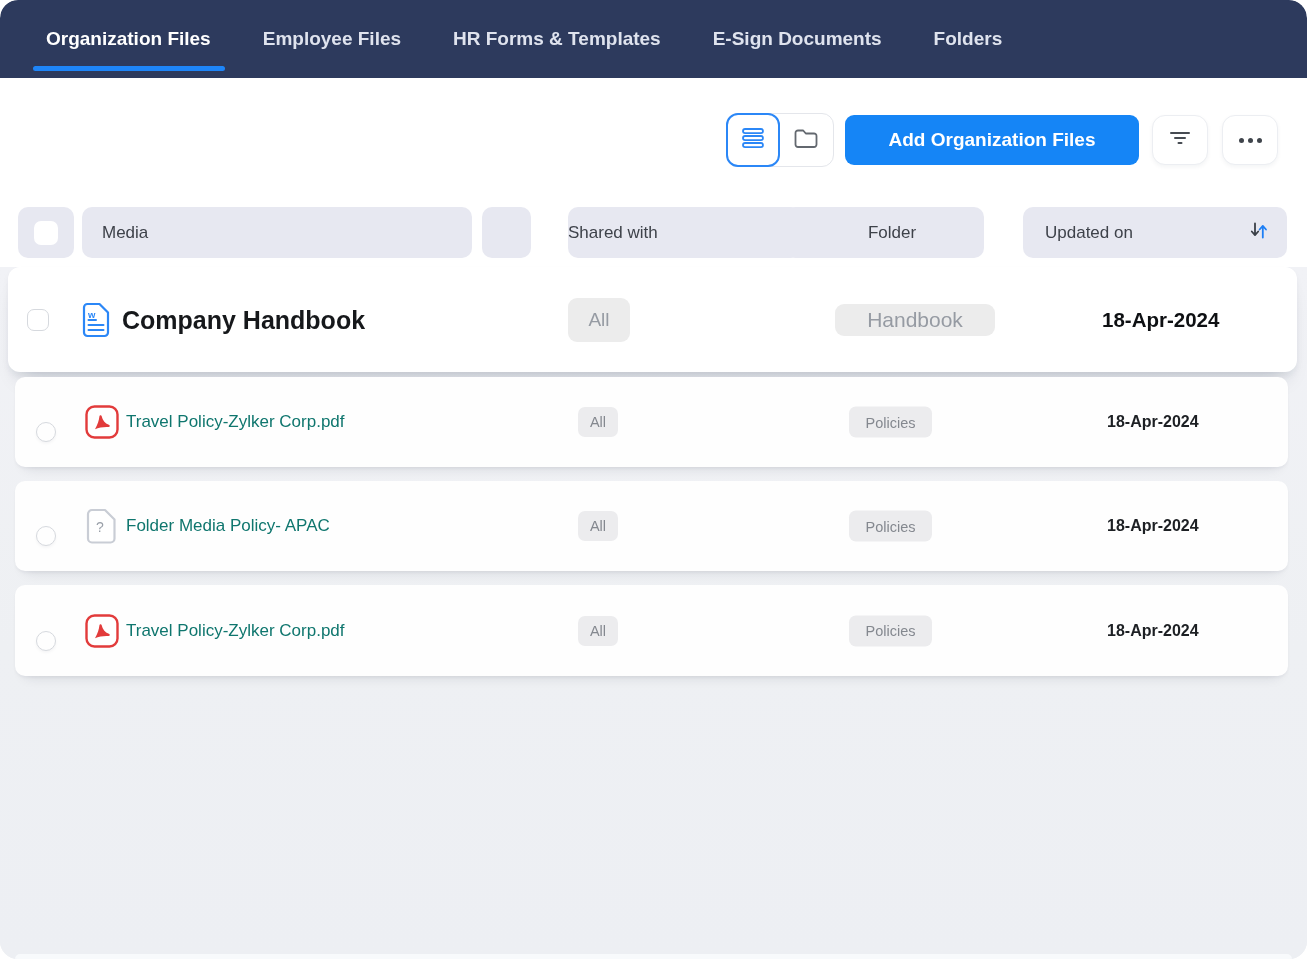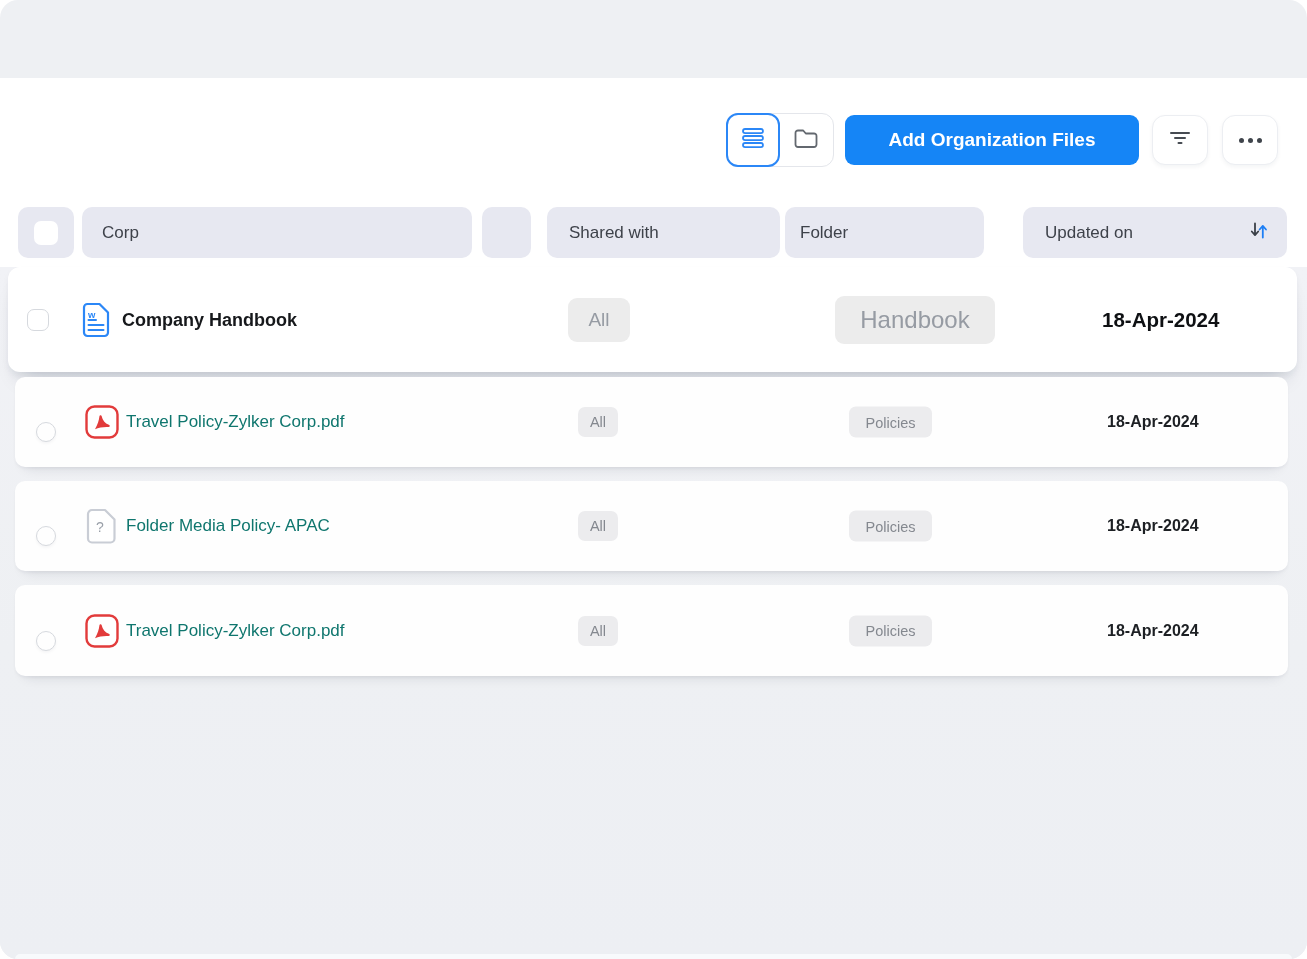--- a/index.html
+++ b/index.html
@@ -36,22 +36,22 @@
   .btn-filter{left:1152px;}
   .btn-more{left:1222px;}
   .dots{display:flex;gap:4px;}
   .dots i{width:5px;height:5px;border-radius:50%;background:#3f444b;}
   
   .hcell{position:absolute;top:129px;height:51px;background:#e7e8f1;border-radius:10px;
     display:flex;align-items:center;color:#3e424a;font-size:17px;cursor:pointer;}
   .hc-check{left:18px;width:56px;justify-content:center;}
   .hc-name{left:82px;width:390px;padding-left:20px;}
   .hc-blank{left:482px;width:49px;}
-  .hc-shared{left:547px;width:233px;padding-left:22px;}
-  .hc-folder{left:785px;width:199px;padding-left:15px;}
+  .hc-shared{left:568px;width:233px;}
+  .hc-folder{left:785px;width:199px;padding-left:15px;justify-content:center;}
   .hc-updated{left:1023px;width:264px;padding-left:22px;text-align:center;}
   .sort-ic{position:absolute;right:18px;top:50%;transform:translateY(-50%);}
   .cb{background:#fff;border-radius:6px;}
   .cb.header{width:24px;height:24px;border-radius:7px;}
   .cb.row{width:20px;height:20px;border:1.5px solid #d6d9de;}
   .cb.big{width:22px;height:22px;border:1.5px solid #d6d9de;border-radius:7px;}
   
   .list-area{position:absolute;top:267px;left:0;right:0;bottom:0;
     background:linear-gradient(180deg,#f1f2f6 0%,#eef0f3 55%,#edeff3 100%);}
   .row{position:absolute;background:#fefefe;border-radius:10px;cursor:pointer;
@@ -65,34 +65,51 @@
   .row .c-check{left:21px;}
   .row .c-icon{left:70px;display:flex;}
   .row .c-name{left:111px;color:#0f766e;font-size:17px;font-weight:500;white-space:nowrap;}
   .badge{background:#ececee;border-radius:7px;color:#84888f;font-size:14.5px;
     display:flex;align-items:center;justify-content:center;white-space:nowrap;}
   .row .c-all{left:563px;min-width:40px;height:30px;padding:0 9px;}
   .row .c-folder{left:834px;min-width:83px;height:31px;padding:0 14px;}
   .row .c-date{left:1092px;width:140px;text-align:left;color:#1d2024;font-size:16px;font-weight:600;}
   .row.featured .c-check{left:19px;}
   .row.featured .c-icon{left:73px;}
-  .row.featured .c-name{left:114px;font-size:18px;font-weight:600;color:#16181b;}
+  .row.featured .c-name{left:114px;font-size:25px;font-weight:600;color:#16181b;}
   .row.featured .c-all{left:560px;min-width:62px;height:44px;border-radius:9px;
     font-size:19px;color:#969ba3;background:#ececec;}
-  .row.featured .c-folder{left:827px;min-width:160px;height:48px;border-radius:9px;
-    font-size:24px;color:#969ba3;background:#ececec;}
+  .row.featured .c-folder{left:827px;min-width:160px;height:32px;border-radius:9px;
+    font-size:21px;color:#969ba3;background:#ececec;}
   .row.featured .c-date{left:1094px;width:150px;font-size:20.5px;font-weight:700;color:#0e1013;}
   .bottom-strip{position:absolute;left:15px;right:15px;bottom:0;height:5px;
     background:#f8fafc;border-radius:10px 10px 0 0;}
 </style>
 </head>
 <body>
 
 <div class="app">
 
+  <div class="nav">
+    <div class="tab active">
+      <span>Organization Files</span>
+    </div>
+    <div class="tab">
+      <span>Employee Files</span>
+    </div>
+    <div class="tab">
+      <span>HR Forms &amp; Templates</span>
+    </div>
+    <div class="tab">
+      <span>E-Sign Documents</span>
+    </div>
+    <div class="tab">
+      <span>Folders</span>
+    </div>
+  </div>
 
   <div class="content-top">
 
     <div class="view-toggle">
       <div class="seg active">
         <span>
           <svg width="26" height="24" viewBox="0 0 26 24" fill="none">
             <rect x="3" y="3" width="20" height="4.2" rx="2.1" stroke="#2b87f7" stroke-width="1.8"></rect>
             <rect x="3" y="10" width="20" height="4.2" rx="2.1" stroke="#2b87f7" stroke-width="1.8"></rect>
             <rect x="3" y="17" width="20" height="4.2" rx="2.1" stroke="#2b87f7" stroke-width="1.8"></rect>
@@ -125,21 +142,21 @@
           <i></i>
           <i></i>
           <i></i>
         </span>
     </div>
 
     <div class="hcell hc-check">
       <div class="cb header"></div>
     </div>
     <div class="hcell hc-name">
-      <span>Corp</span>
+      <span>Media</span>
     </div>
     <div class="hcell hc-blank"></div>
     <div class="hcell hc-shared">
       <span>Shared with</span>
     </div>
     <div class="hcell hc-folder">
       <span>Folder</span>
     </div>
     <div class="hcell hc-updated">
       <span>Updated on</span>

